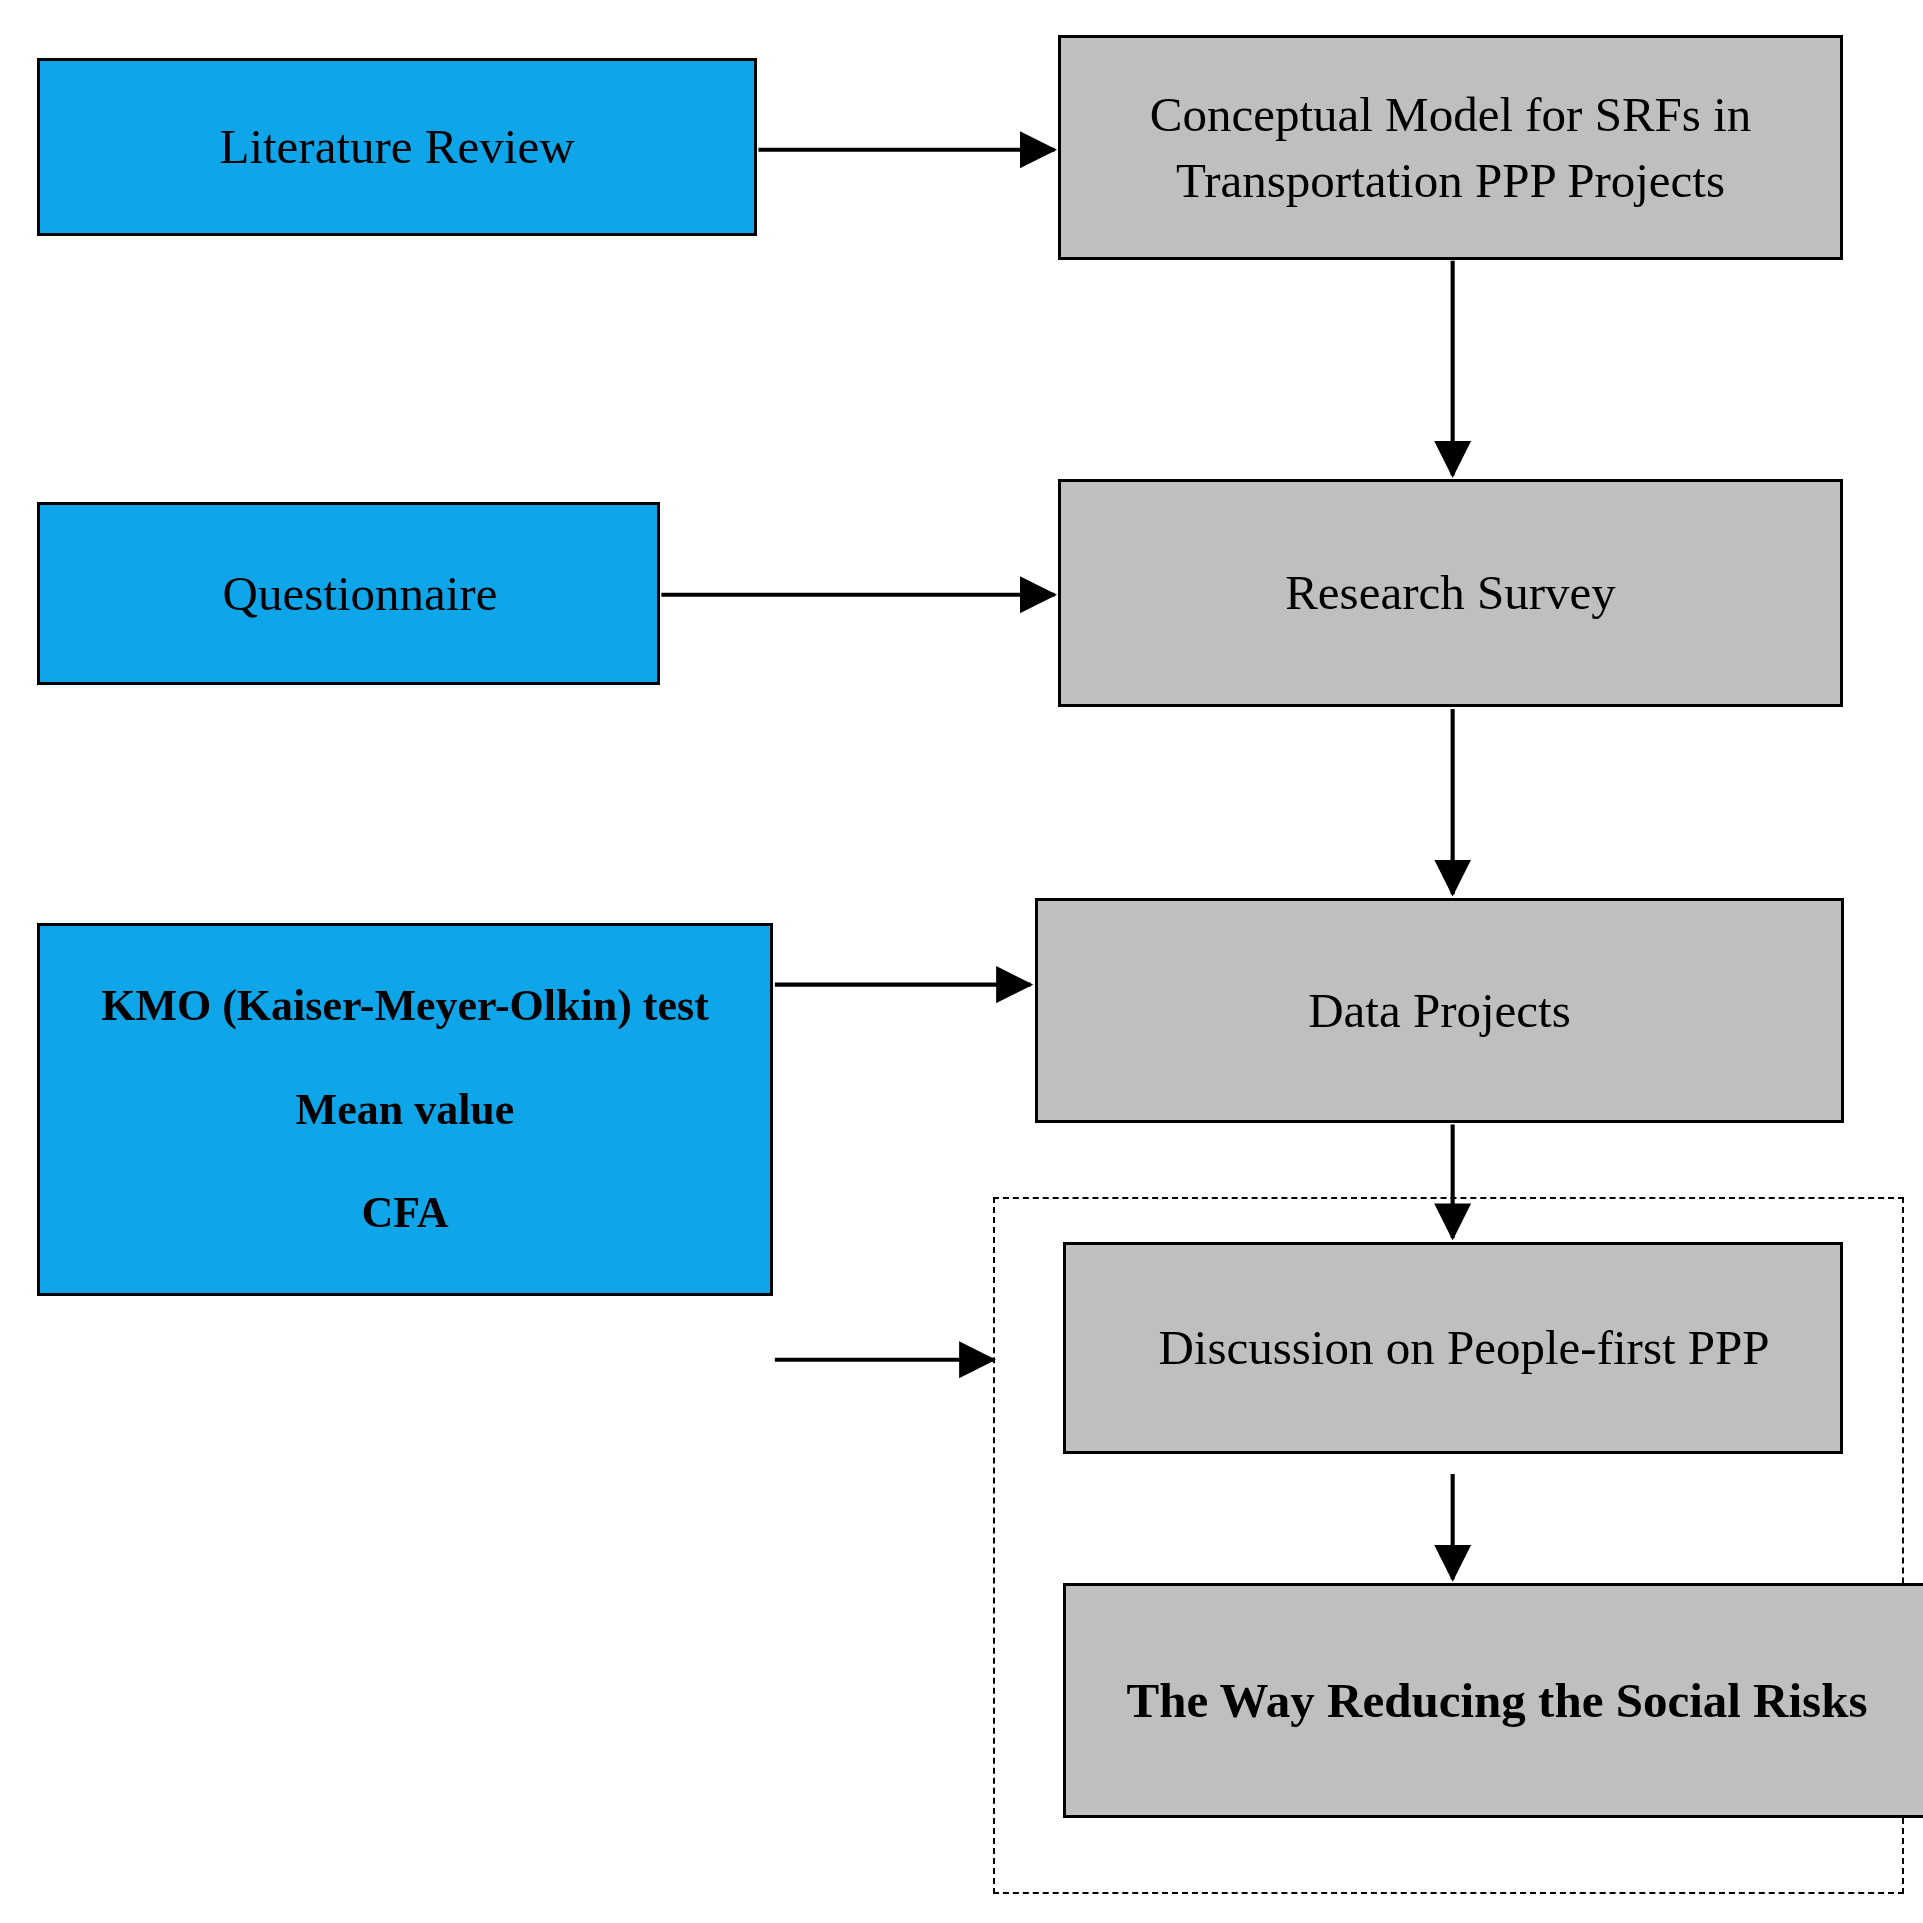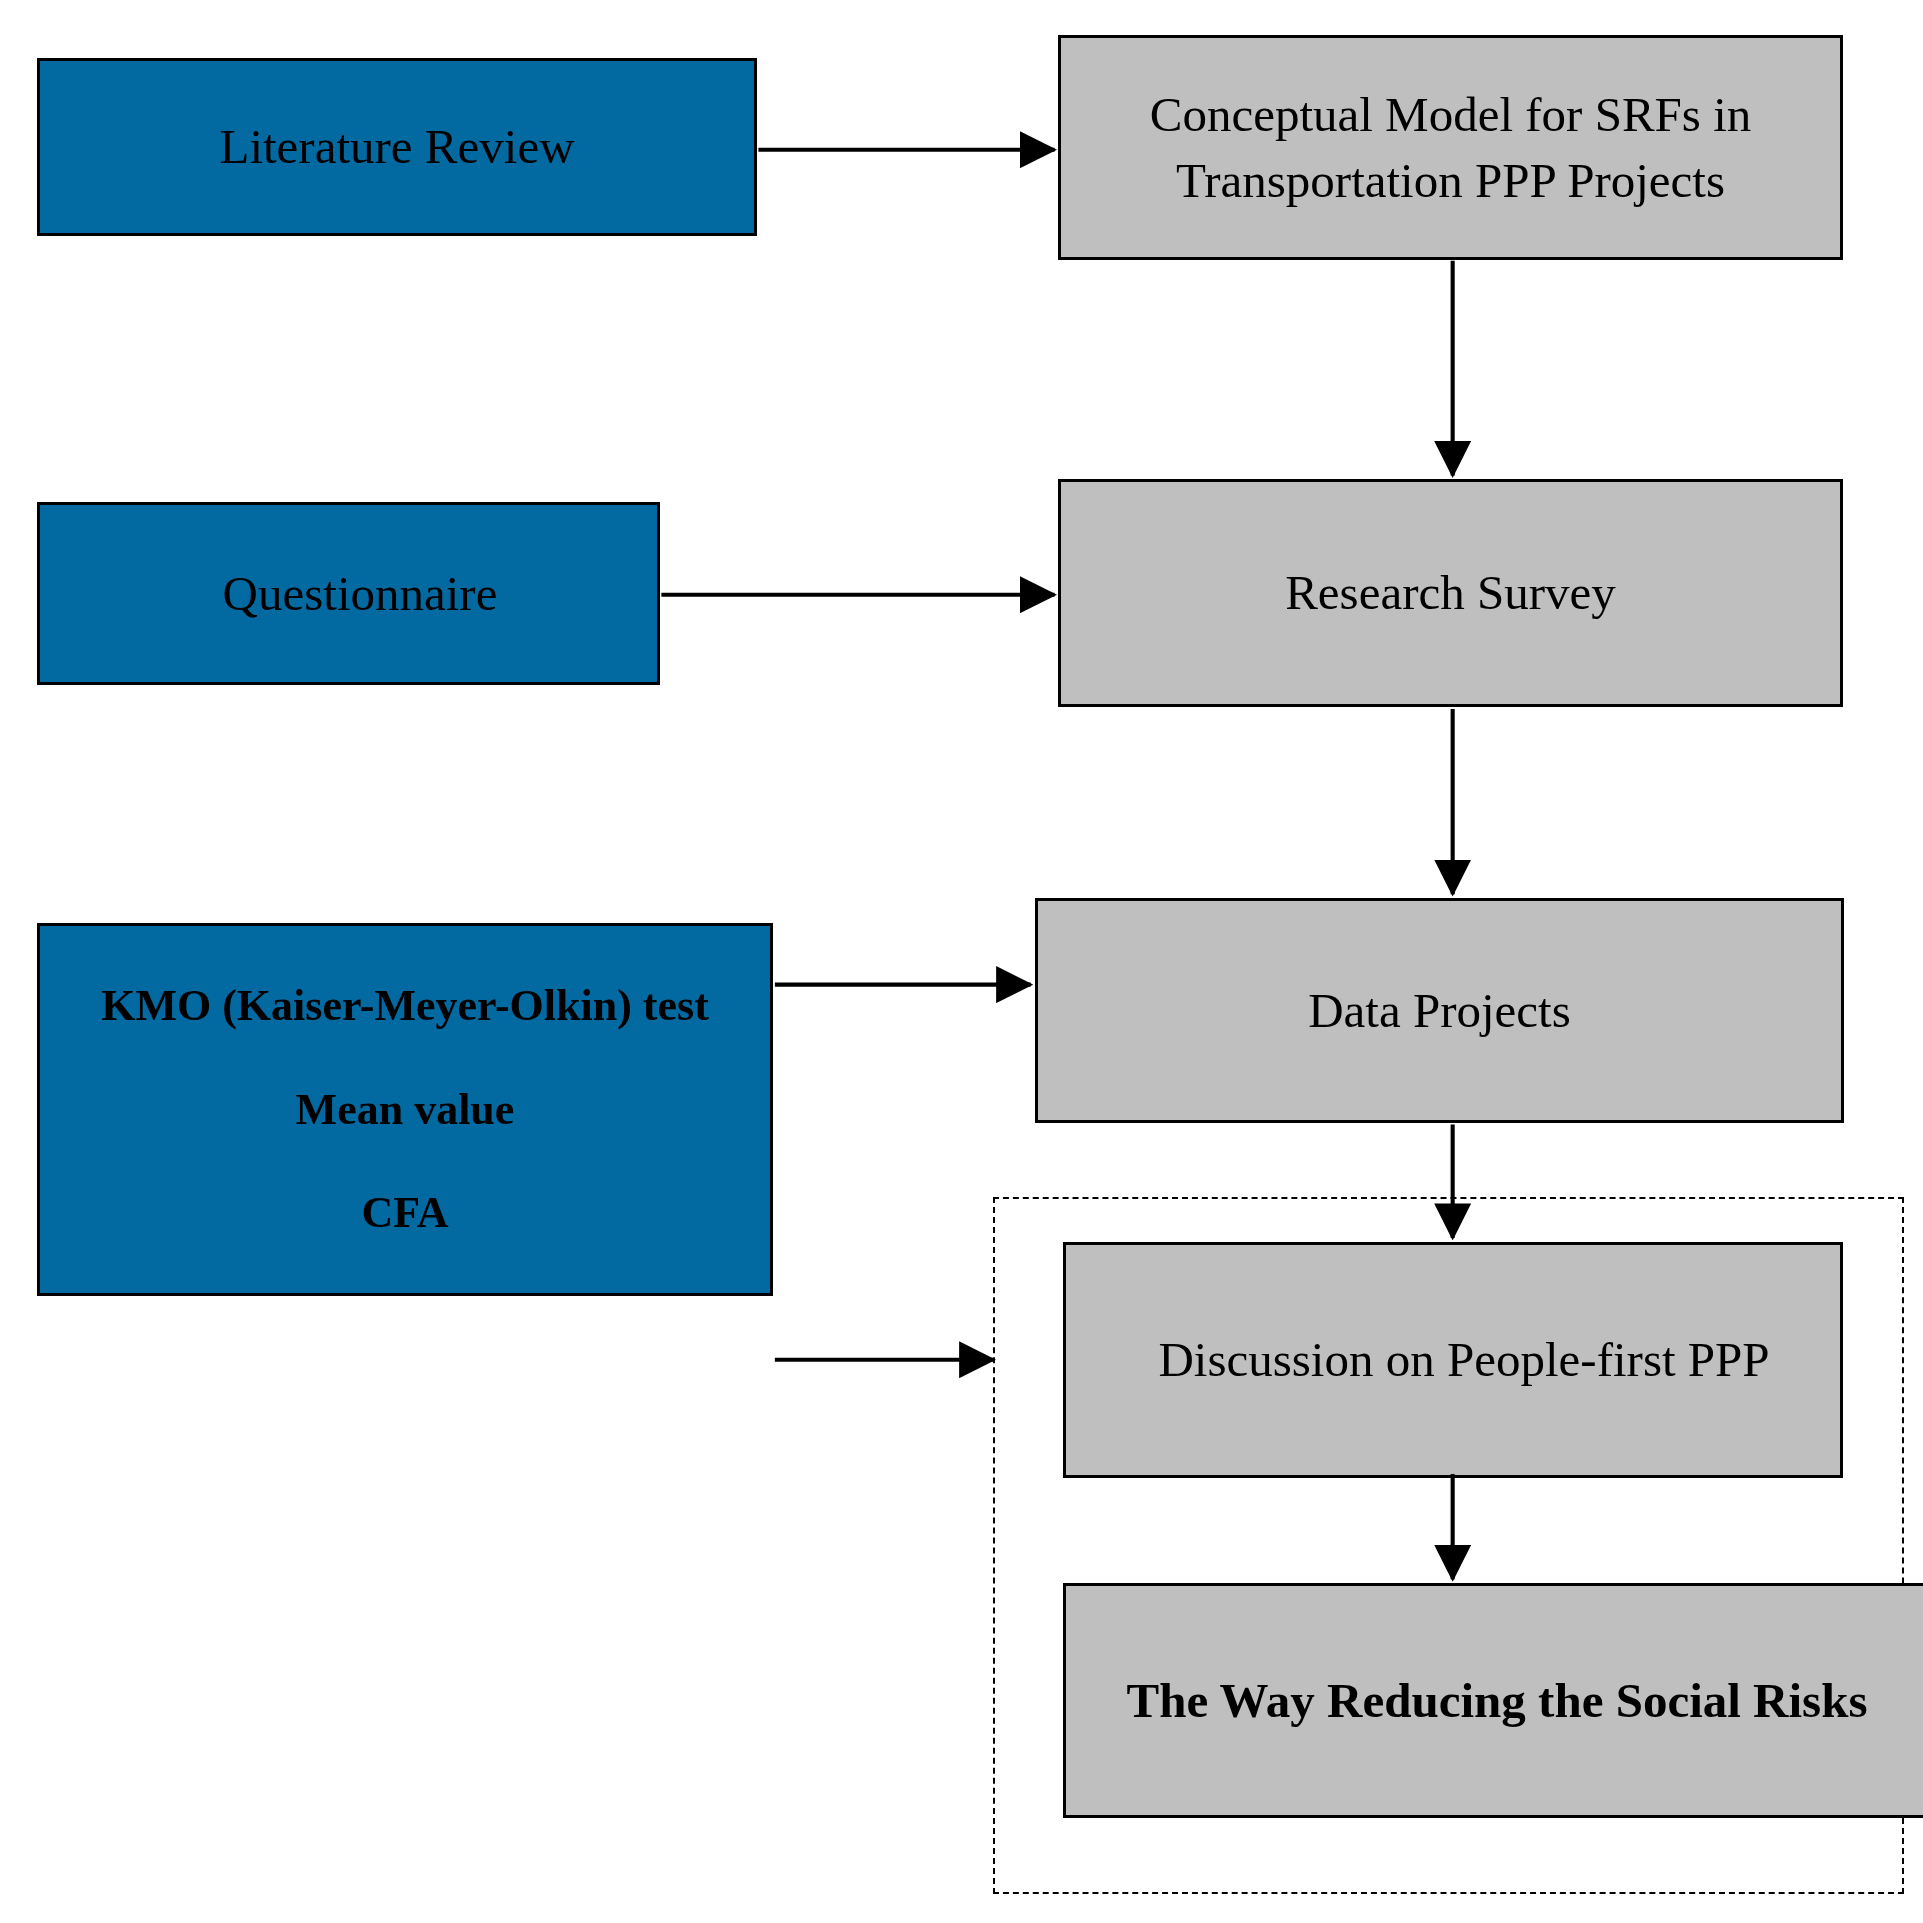--- a/index.html
+++ b/index.html
@@ -20,21 +20,21 @@
     box-sizing: border-box;
     display: flex;
     align-items: center;
     justify-content: center;
     text-align: center;
     color: #000000;
     line-height: 1.34;
     padding: 0 15px;
   }
   .node-plain {
-    background: #0369a1;
+    background: #0ea5e9;
     border: 3.3px solid #000000;
   }
   .node-shaded {
     background: #BFBFBF;
     border: 3.3px solid #000000;
   }
   .node-stack {
     display: flex;
     flex-direction: column;
     align-items: center;
@@ -89,21 +89,21 @@
   </div>
 
   <div class="node node-shaded t-60" style="left:1058px; top:479px; width:785px; height:228px;">
     <span class="line">Research Survey</span>
   </div>
 
   <div class="node node-shaded t-60" style="left:1035px; top:898px; width:809px; height:225px;">
     <span class="line">Data Projects</span>
   </div>
 
-  <div class="node node-shaded t-60" style="left:1063px; top:1242px; width:780px; height:236px;padding-left:37px;">
+  <div class="node node-shaded t-60" style="left:1063px; top:1242px; width:780px; height:212px;padding-left:37px;">
     <span class="line">Discussion on People-first PPP</span>
   </div>
 
   <div class="node node-shaded node-stack t-60" style="left:1063px; top:1583px; width:868px; height:235px;font-weight:bold;">
     <span class="line">The Way Reducing the Social Risks</span>
   </div>
 
   <svg class="overlay" viewBox="0 0 2339 2339">
     <defs>
       <marker id="arrowhead" markerWidth="9" markerHeight="9" refX="8.4" refY="4.5" orient="auto" markerUnits="strokeWidth">

